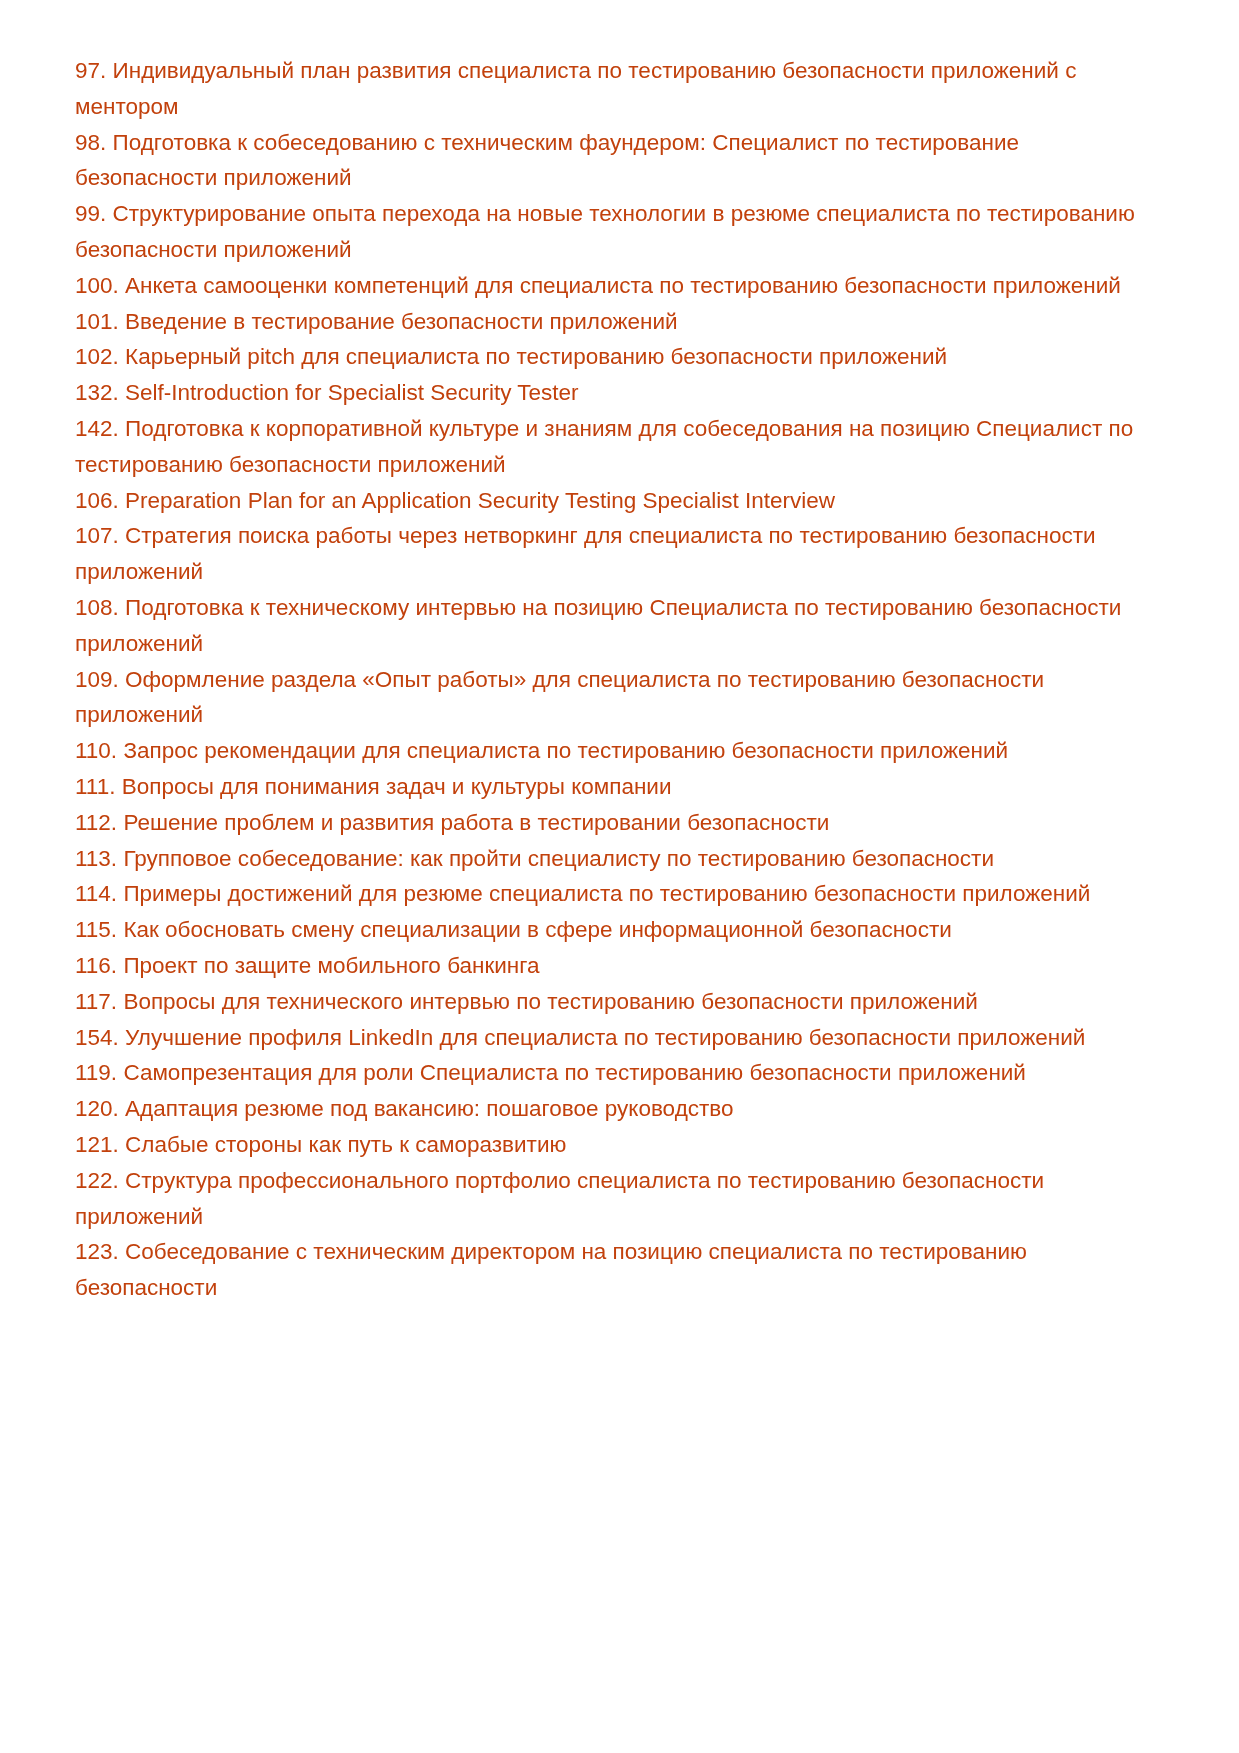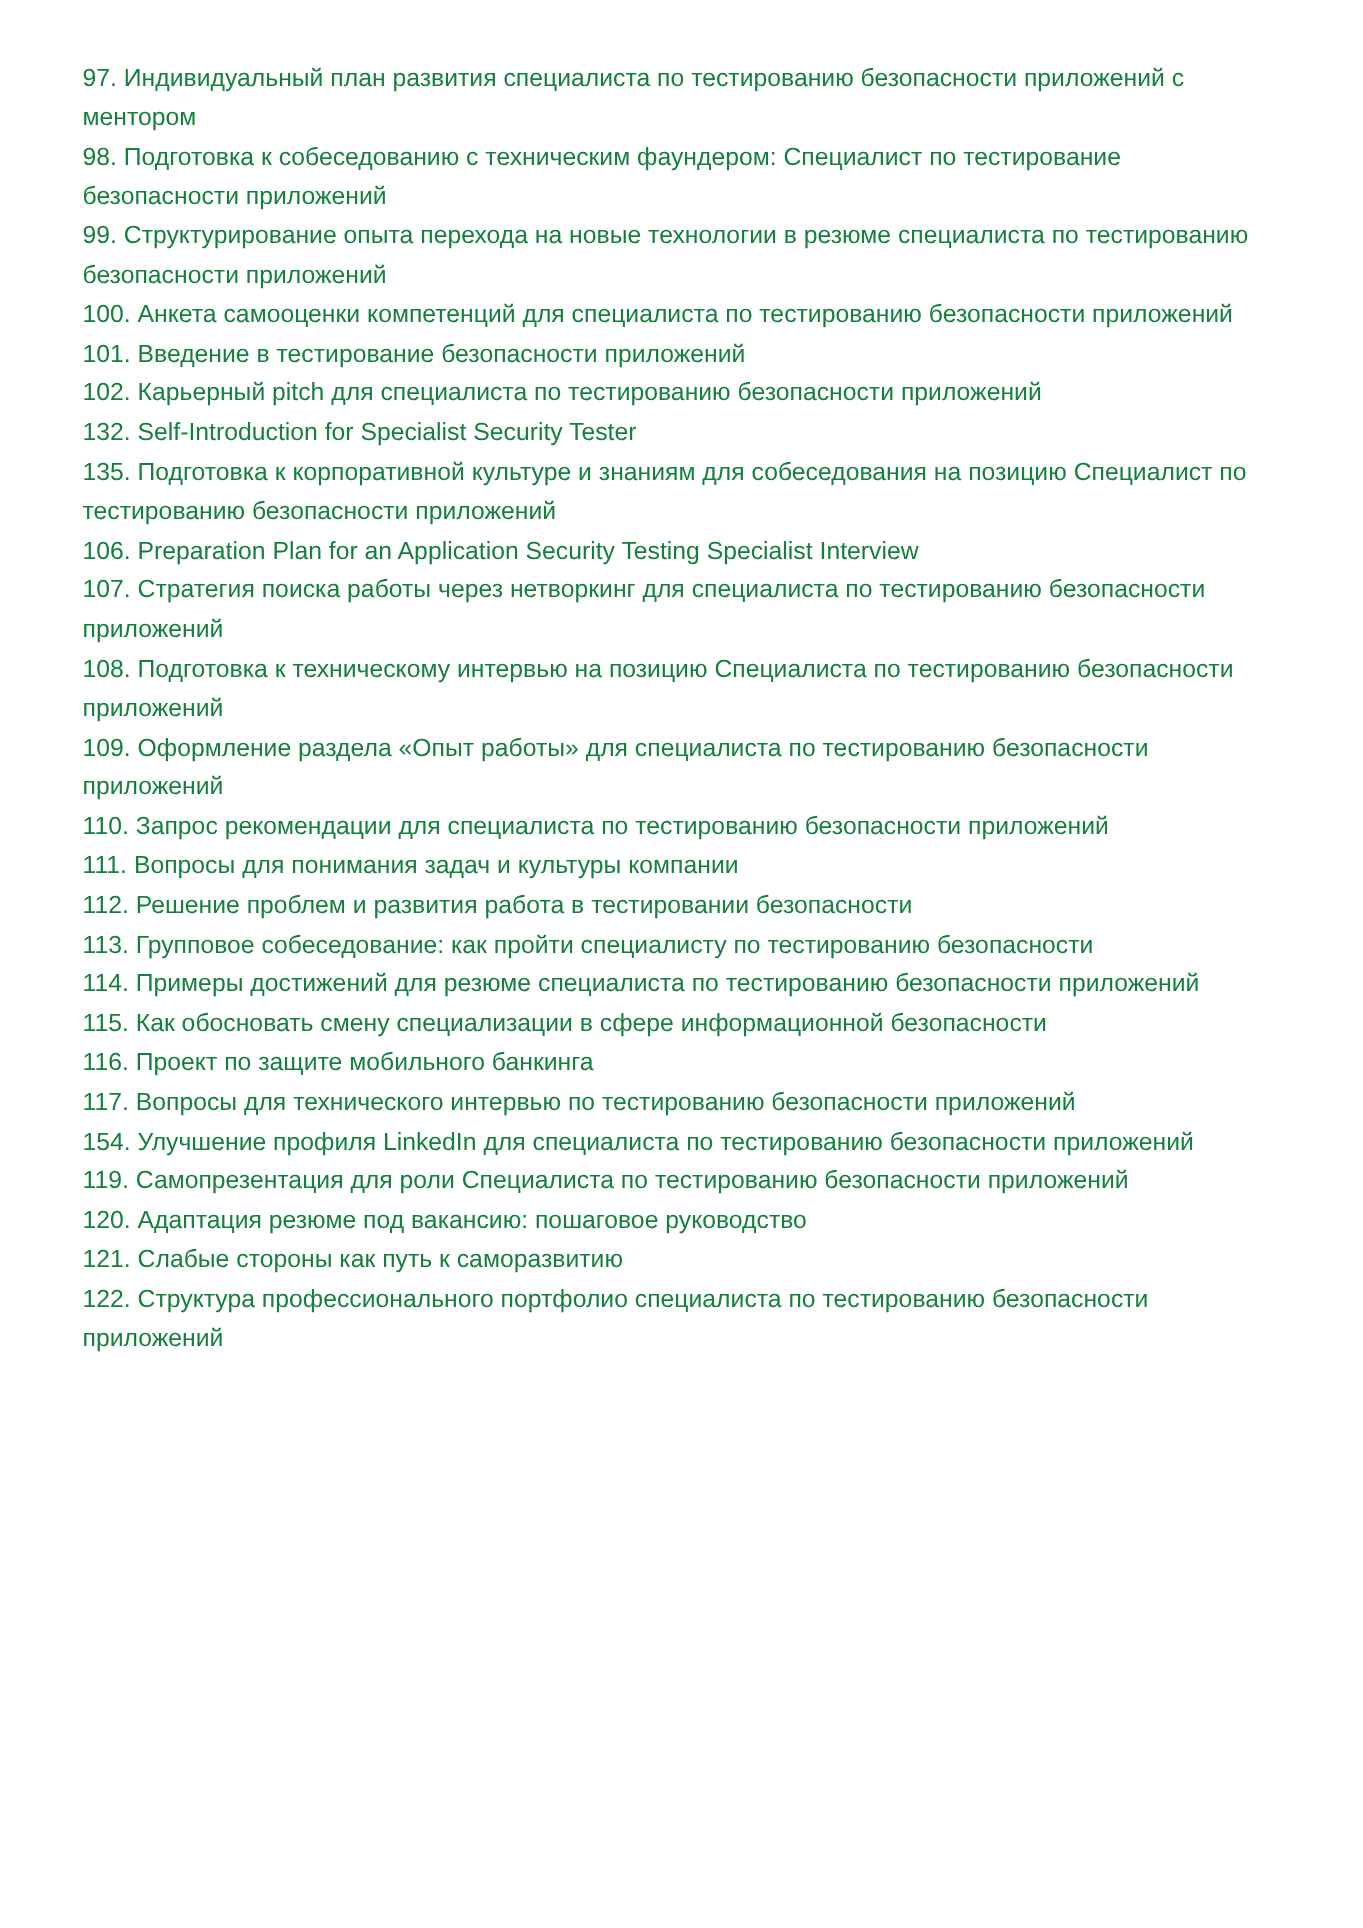--- a/index.html
+++ b/index.html
@@ -14,21 +14,21 @@
       position: relative;
     }
     .page {
       position: absolute;
       left: 75px;
       top: 53px;
       width: 1090px;
       font-family: "Liberation Sans", "DejaVu Sans", sans-serif;
       font-size: 22.5px;
       line-height: 35.8px;
-      color: #15803d;
+      color: #c2410c;
     }
     .list {
       margin: 0;
       padding: 0;
       list-style: none;
     }
     .item {
       margin: 0;
       padding: 0;
       word-spacing: 0px;
@@ -39,32 +39,33 @@
 
 <div class="page">
   <div class="list">
     <p class="item"><span>97.</span> <span>Индивидуальный план развития специалиста по тестированию безопасности приложений с ментором</span></p>
     <p class="item"><span>98.</span> <span>Подготовка к собеседованию с техническим фаундером: Специалист по тестирование безопасности приложений</span></p>
     <p class="item"><span>99.</span> <span>Структурирование опыта перехода на новые технологии в резюме специалиста по тестированию безопасности приложений</span></p>
     <p class="item"><span>100.</span> <span>Анкета самооценки компетенций для специалиста по тестированию безопасности приложений</span></p>
     <p class="item"><span>101.</span> <span>Введение в тестирование безопасности приложений</span></p>
     <p class="item"><span>102.</span> <span>Карьерный pitch для специалиста по тестированию безопасности приложений</span></p>
     <p class="item"><span>132.</span> <span>Self-Introduction for Specialist Security Tester</span></p>
-    <p class="item"><span>135.</span> <span>Подготовка к корпоративной культуре и знаниям для собеседования на позицию Специалист по тестированию безопасности приложений</span></p>
+    <p class="item"><span>142.</span> <span>Подготовка к корпоративной культуре и знаниям для собеседования на позицию Специалист по тестированию безопасности приложений</span></p>
     <p class="item"><span>106.</span> <span>Preparation Plan for an Application Security Testing Specialist Interview</span></p>
     <p class="item"><span>107.</span> <span>Стратегия поиска работы через нетворкинг для специалиста по тестированию безопасности приложений</span></p>
     <p class="item"><span>108.</span> <span>Подготовка к техническому интервью на позицию Специалиста по тестированию безопасности приложений</span></p>
     <p class="item"><span>109.</span> <span>Оформление раздела «Опыт работы» для специалиста по тестированию безопасности приложений</span></p>
     <p class="item"><span>110.</span> <span>Запрос рекомендации для специалиста по тестированию безопасности приложений</span></p>
     <p class="item"><span>111.</span> <span>Вопросы для понимания задач и культуры компании</span></p>
     <p class="item"><span>112.</span> <span>Решение проблем и развития работа в тестировании безопасности</span></p>
     <p class="item"><span>113.</span> <span>Групповое собеседование: как пройти специалисту по тестированию безопасности</span></p>
     <p class="item"><span>114.</span> <span>Примеры достижений для резюме специалиста по тестированию безопасности приложений</span></p>
     <p class="item"><span>115.</span> <span>Как обосновать смену специализации в сфере информационной безопасности</span></p>
     <p class="item"><span>116.</span> <span>Проект по защите мобильного банкинга</span></p>
     <p class="item"><span>117.</span> <span>Вопросы для технического интервью по тестированию безопасности приложений</span></p>
     <p class="item"><span>154.</span> <span>Улучшение профиля LinkedIn для специалиста по тестированию безопасности приложений</span></p>
     <p class="item"><span>119.</span> <span>Самопрезентация для роли Специалиста по тестированию безопасности приложений</span></p>
     <p class="item"><span>120.</span> <span>Адаптация резюме под вакансию: пошаговое руководство</span></p>
     <p class="item"><span>121.</span> <span>Слабые стороны как путь к саморазвитию</span></p>
     <p class="item"><span>122.</span> <span>Структура профессионального портфолио специалиста по тестированию безопасности приложений</span></p>
+    <p class="item"><span>123.</span> <span>Собеседование с техническим директором на позицию специалиста по тестированию безопасности</span></p>
   </div>
 </div>
 
 </body></html>

